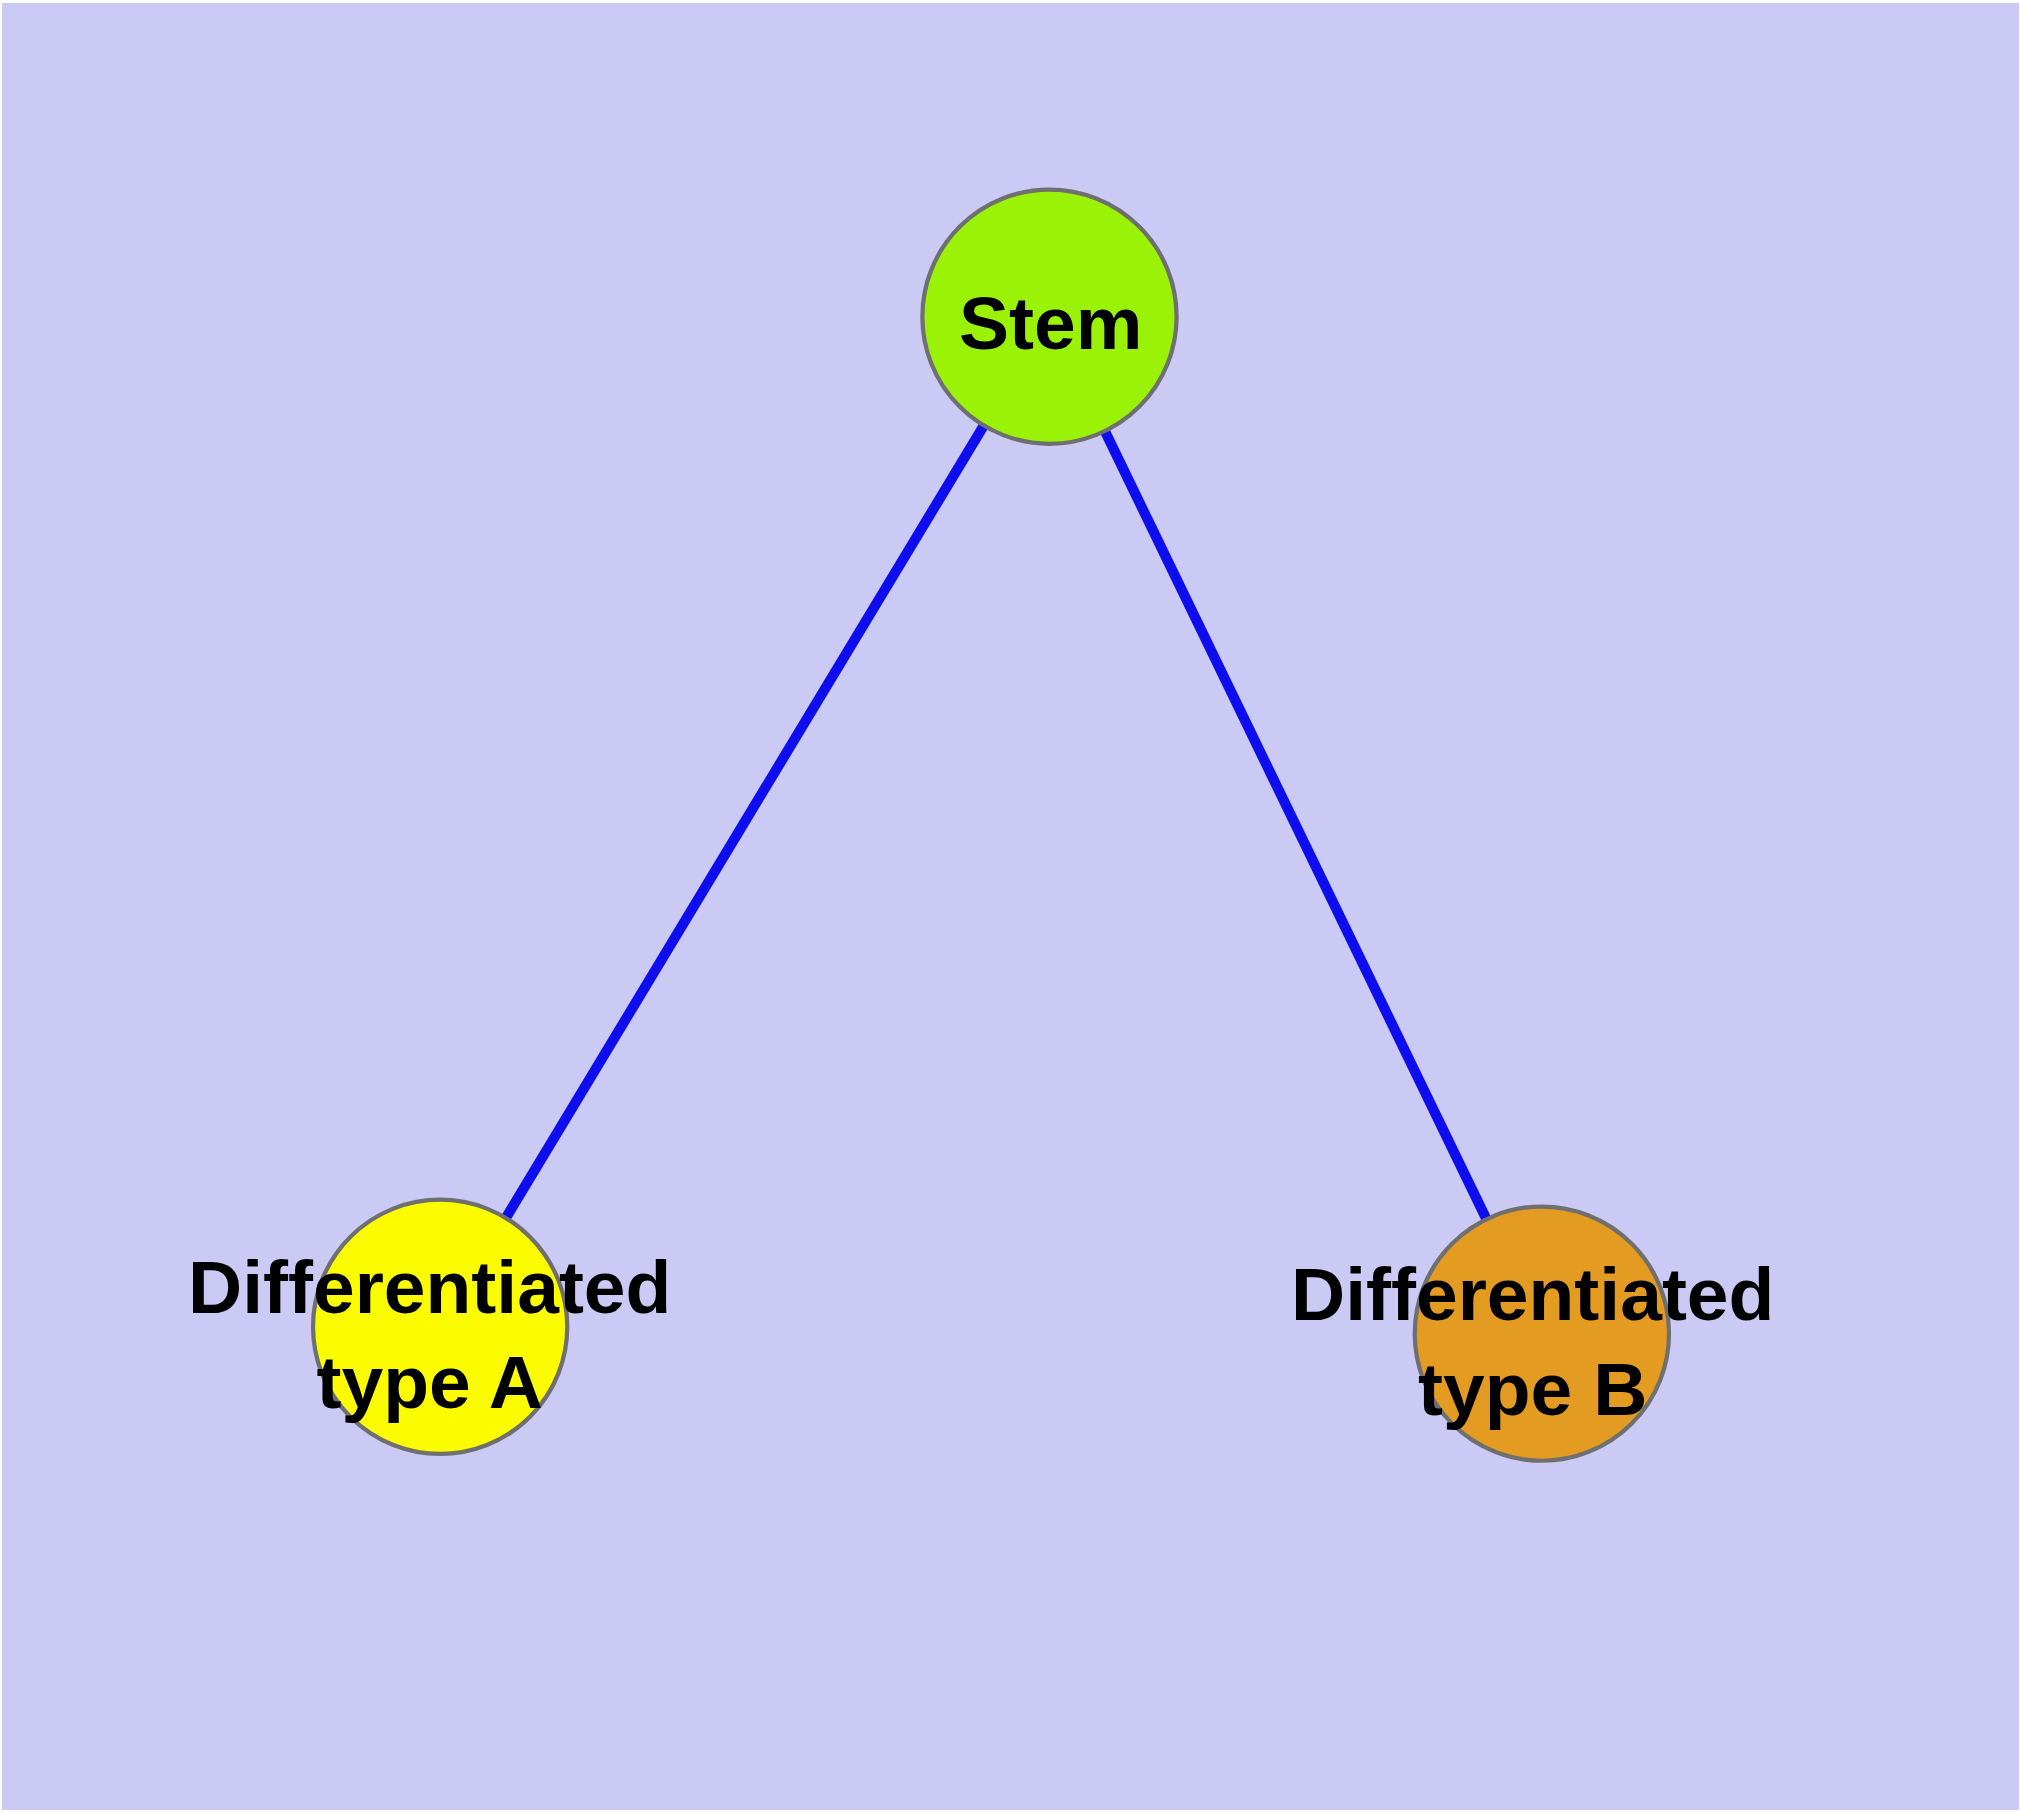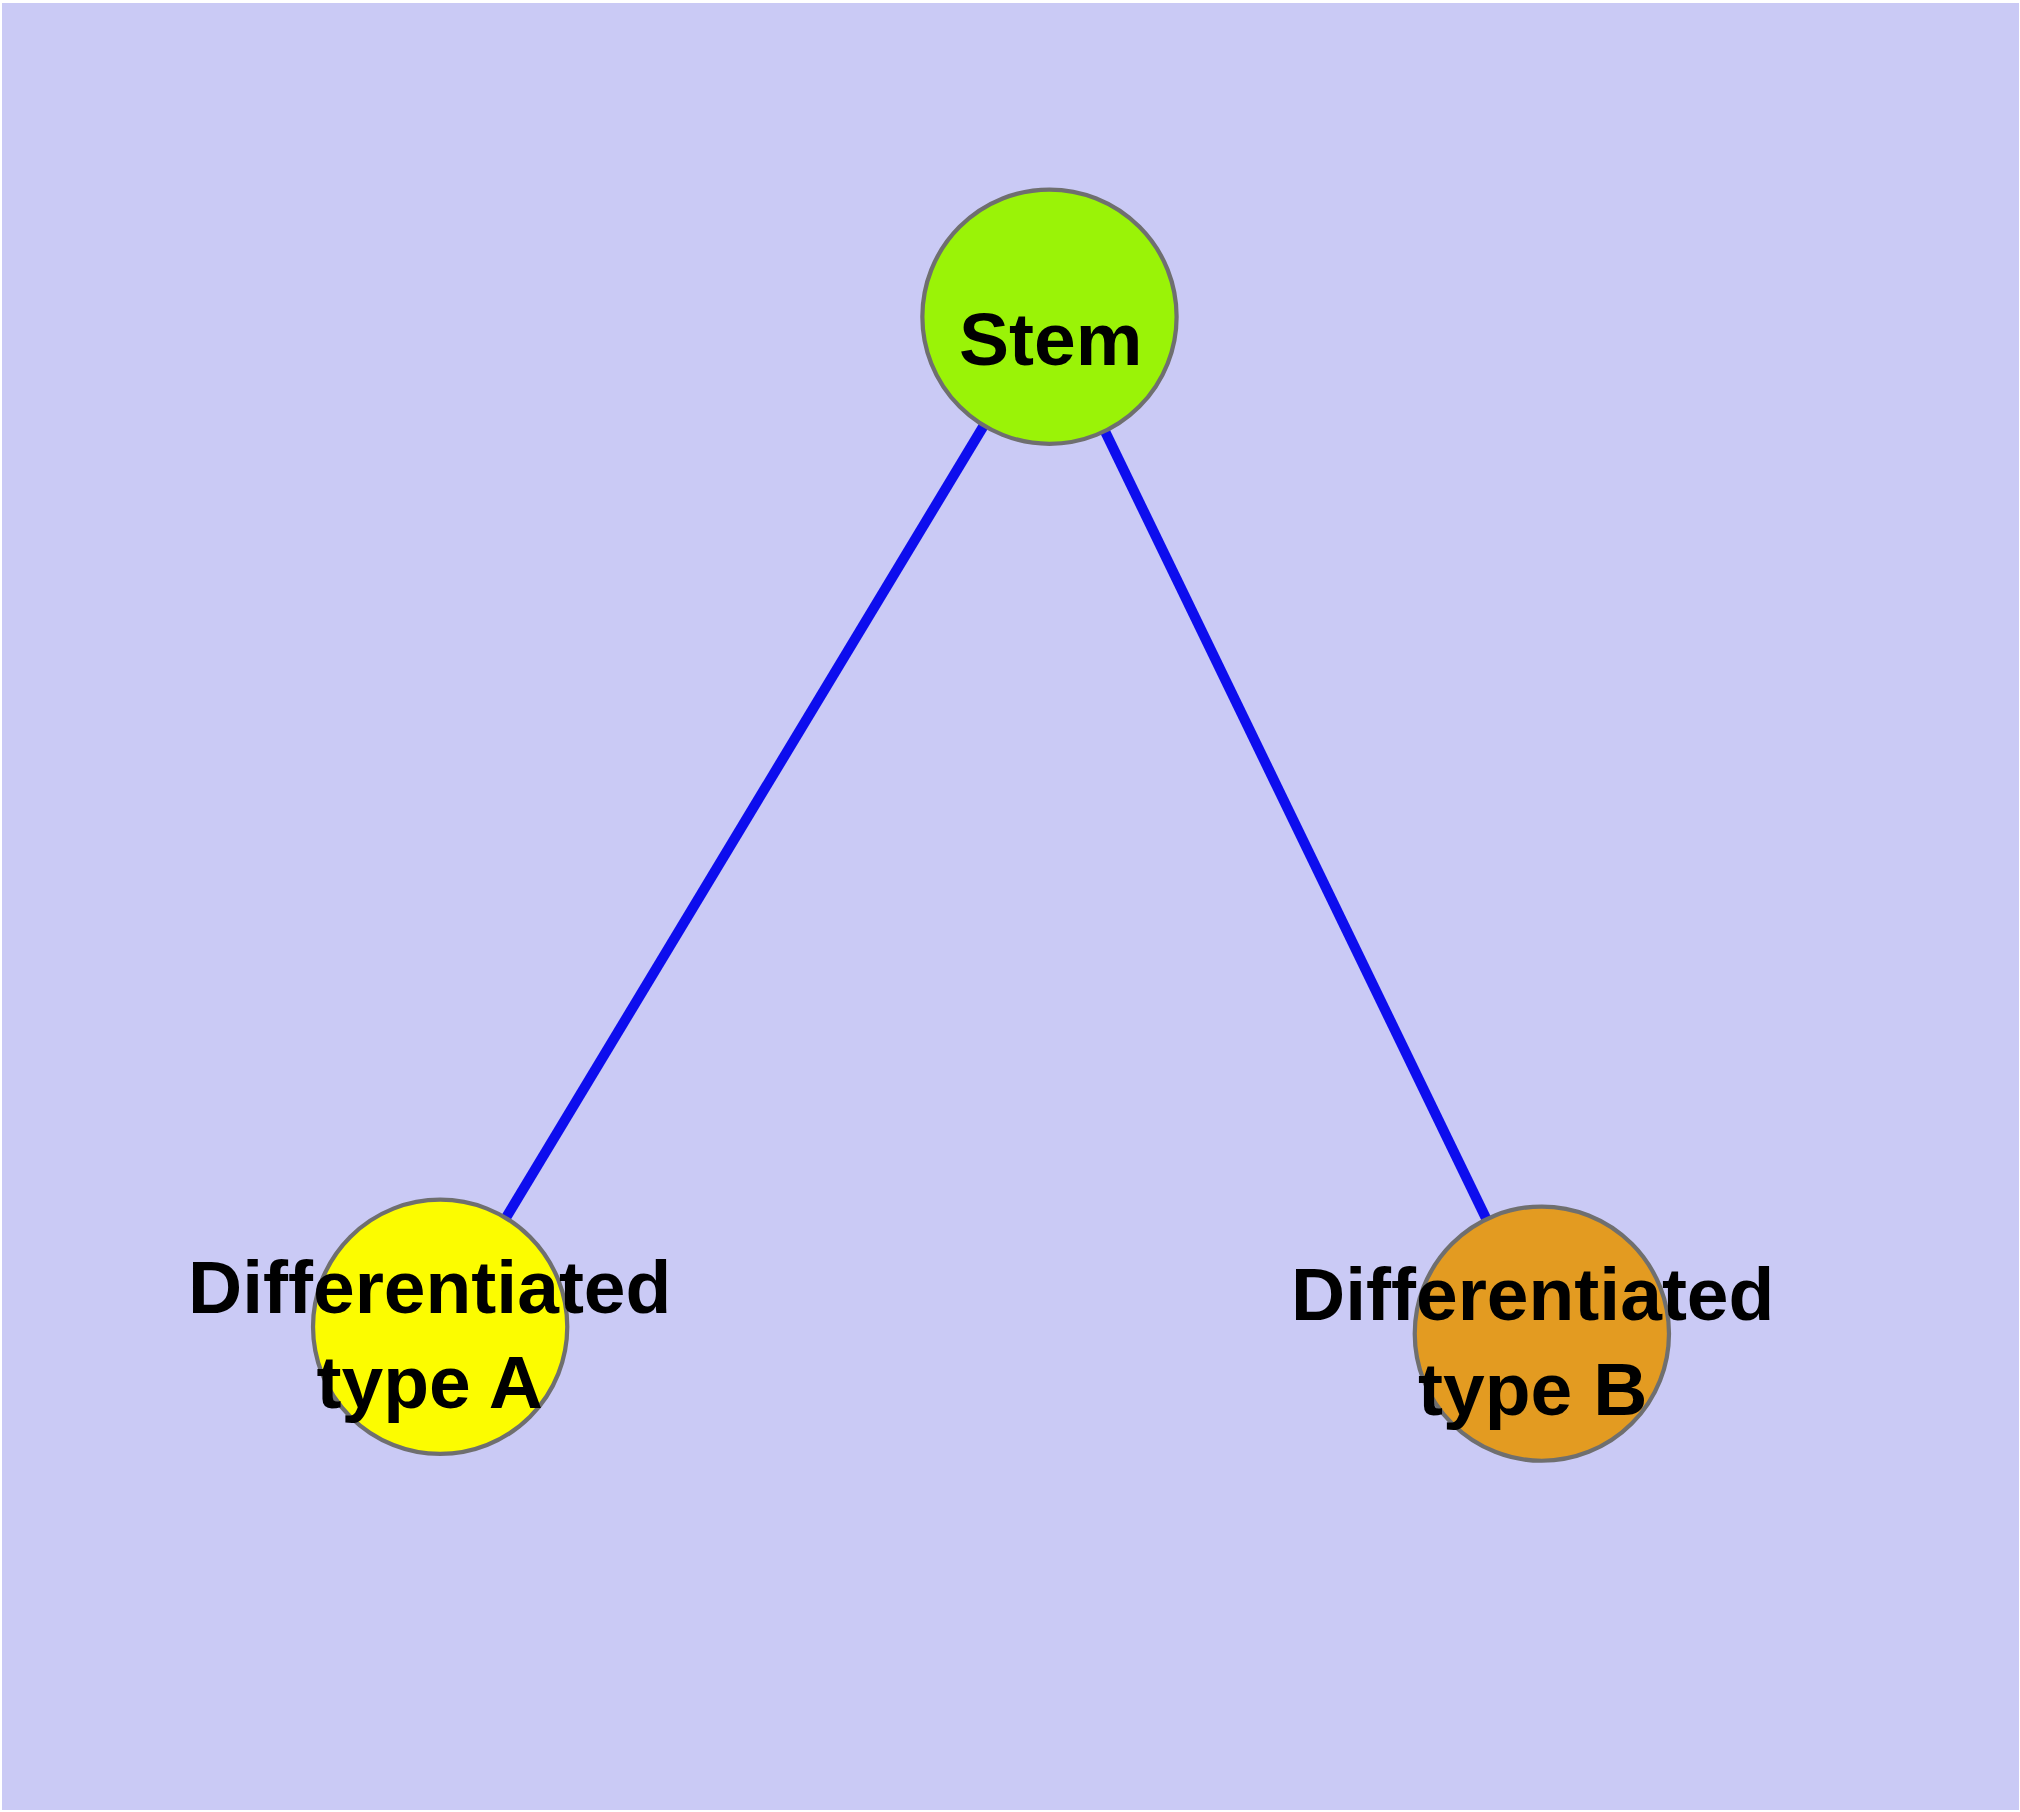--- a/index.html
+++ b/index.html
@@ -38,21 +38,21 @@
     position: absolute;
     transform: translate(-50%, -50%);
     color: #000000;
     font-size: 75px;
     font-weight: bold;
     line-height: 95px;
     text-align: center;
     white-space: pre-line;
     pointer-events: none;
   }
-  .label-stem   { left: 1049px; top: 320px; margin-top: 16px;  }
+  .label-stem   { left: 1049px; top: 320px;  }
   .label-type-a { left: 428px;  top: 1332px; }
   .label-type-b { left: 1531px; top: 1339px; }
 </style>
 </head>
 <body>
 
 <div class="canvas">
 
   <svg class="graph-svg" viewBox="0 0 2380 2132">
 

